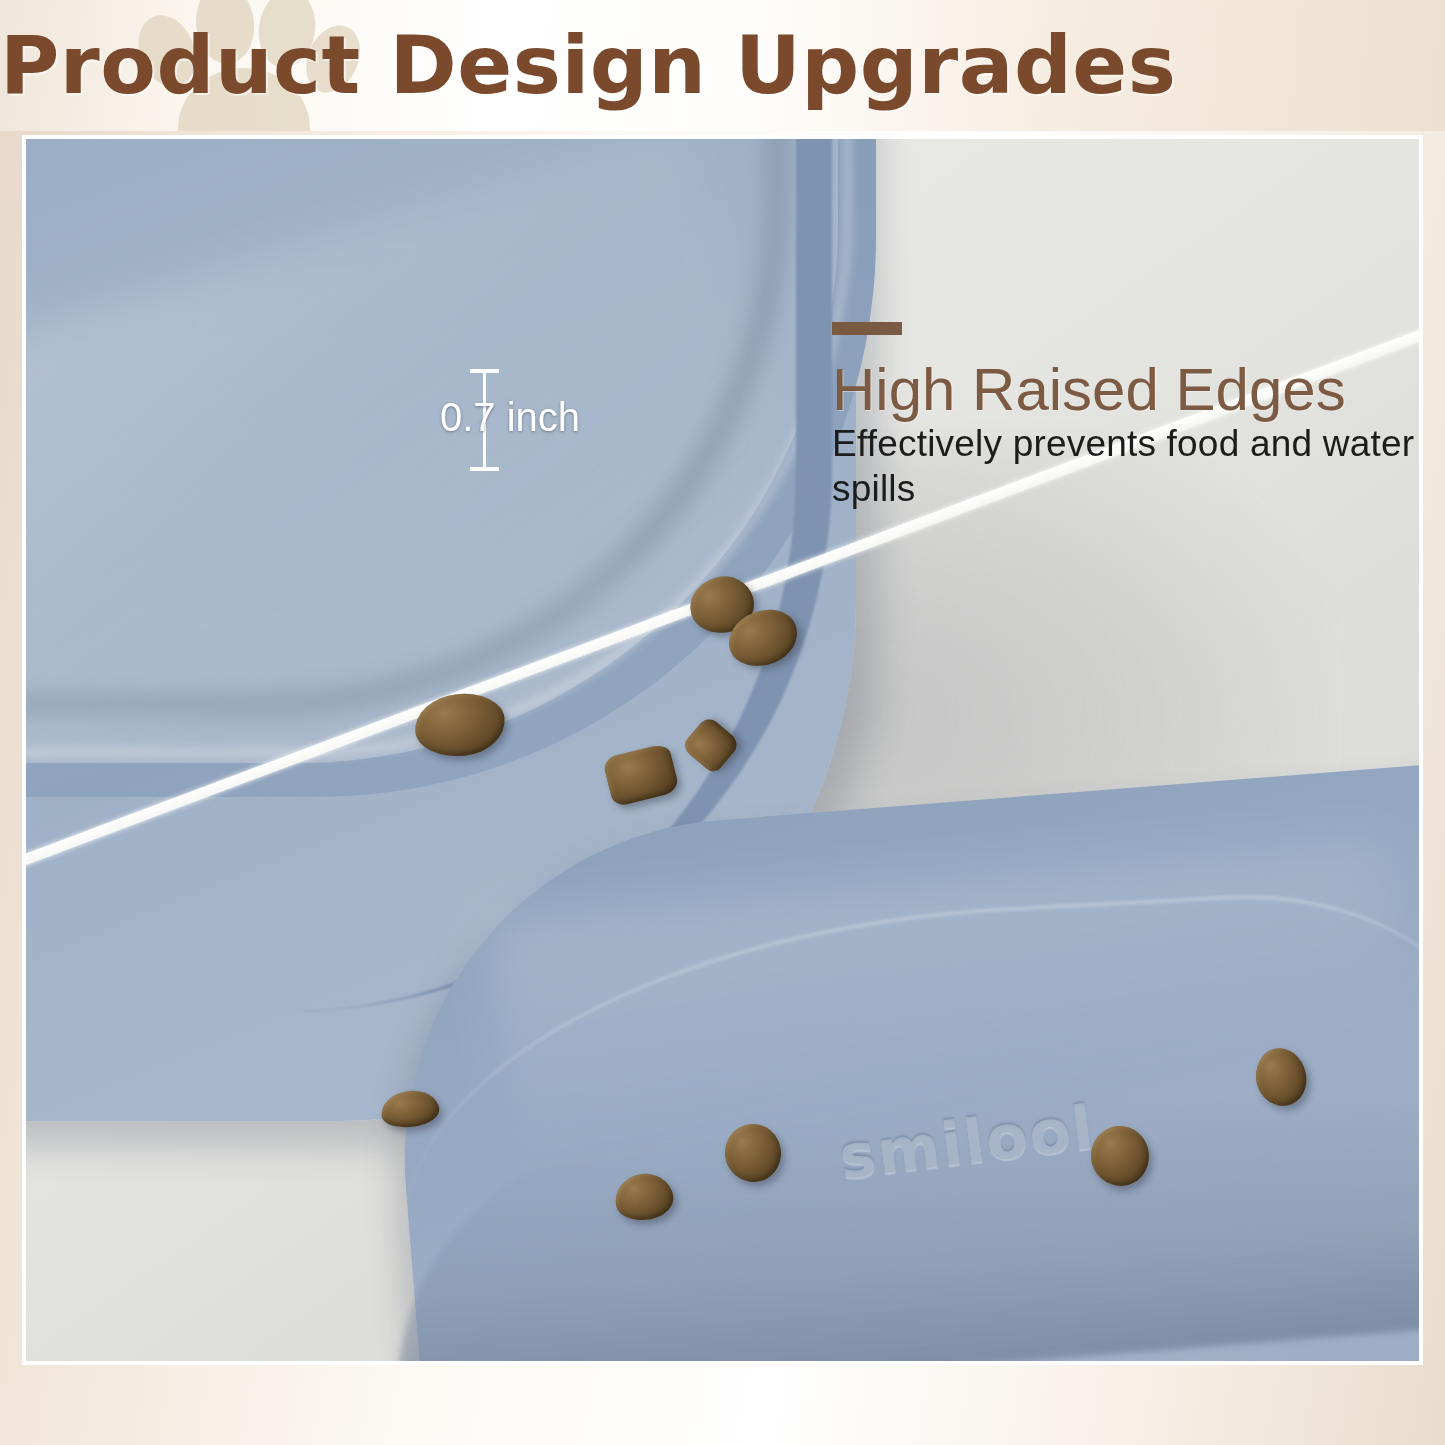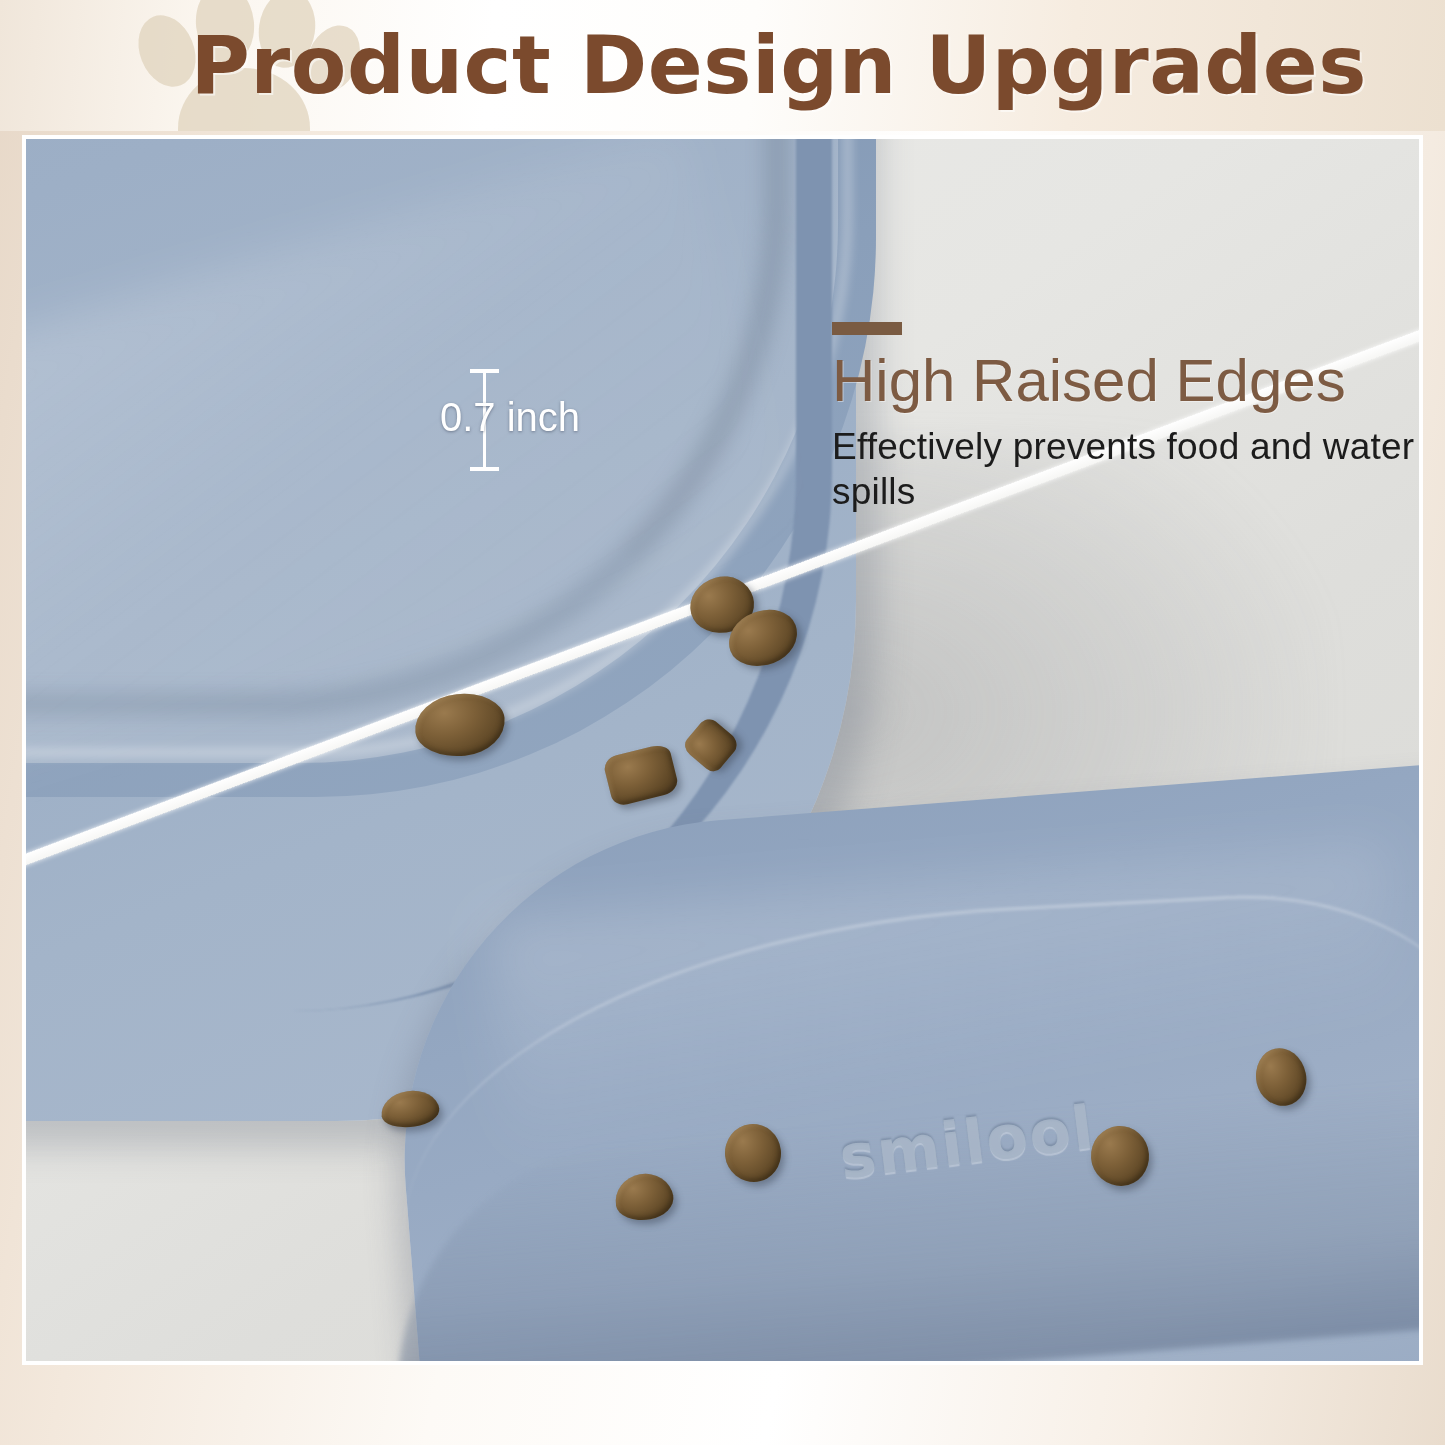--- a/index.html
+++ b/index.html
@@ -45,21 +45,21 @@
     left: 38px; top: 92px;
     width: 132px; height: 104px;
     background: #e0d3bc;
     border-radius: 52% 52% 46% 46% / 60% 60% 40% 40%;
   }
   .title {
     position: absolute;
     left: 0; top: 0;
     width: 1367px;
     line-height: 131px;
-    text-align: right;
+    text-align: left;
     font-family: "DejaVu Sans", sans-serif;
     font-weight: 700;
     font-size: 81px;
     letter-spacing: 0.5px;
     color: #7b4a2d;
     text-shadow: 2px 2px 0 rgba(255,255,255,.55);
     white-space: nowrap;
   }
 
   
@@ -256,31 +256,30 @@
   }
   .callout {
     position: absolute;
   }
   .callout-head {
     font-family: "Liberation Sans", sans-serif;
     font-weight: 400;
     font-size: 60px;
     color: #7d5b43;
     line-height: 1.05;
-    margin-top: 14px;
+    margin-top: 23px;
     white-space: nowrap;
     text-shadow: 1px 1px 0 rgba(255,255,255,.4);
   }
   .callout-sub {
     font-family: "Liberation Sans", sans-serif;
     font-weight: 400;
     font-size: 37px;
     color: #1c1c1c;
     line-height: 1.22;
-    margin-top: 12px;
     letter-spacing: .2px;
   }
   #callout-top { left: 806px; top: 183px; }
 
   
   .dimension {
     position: absolute;
     left: 418px; top: 226px;
     width: 150px;
     height: 110px;

